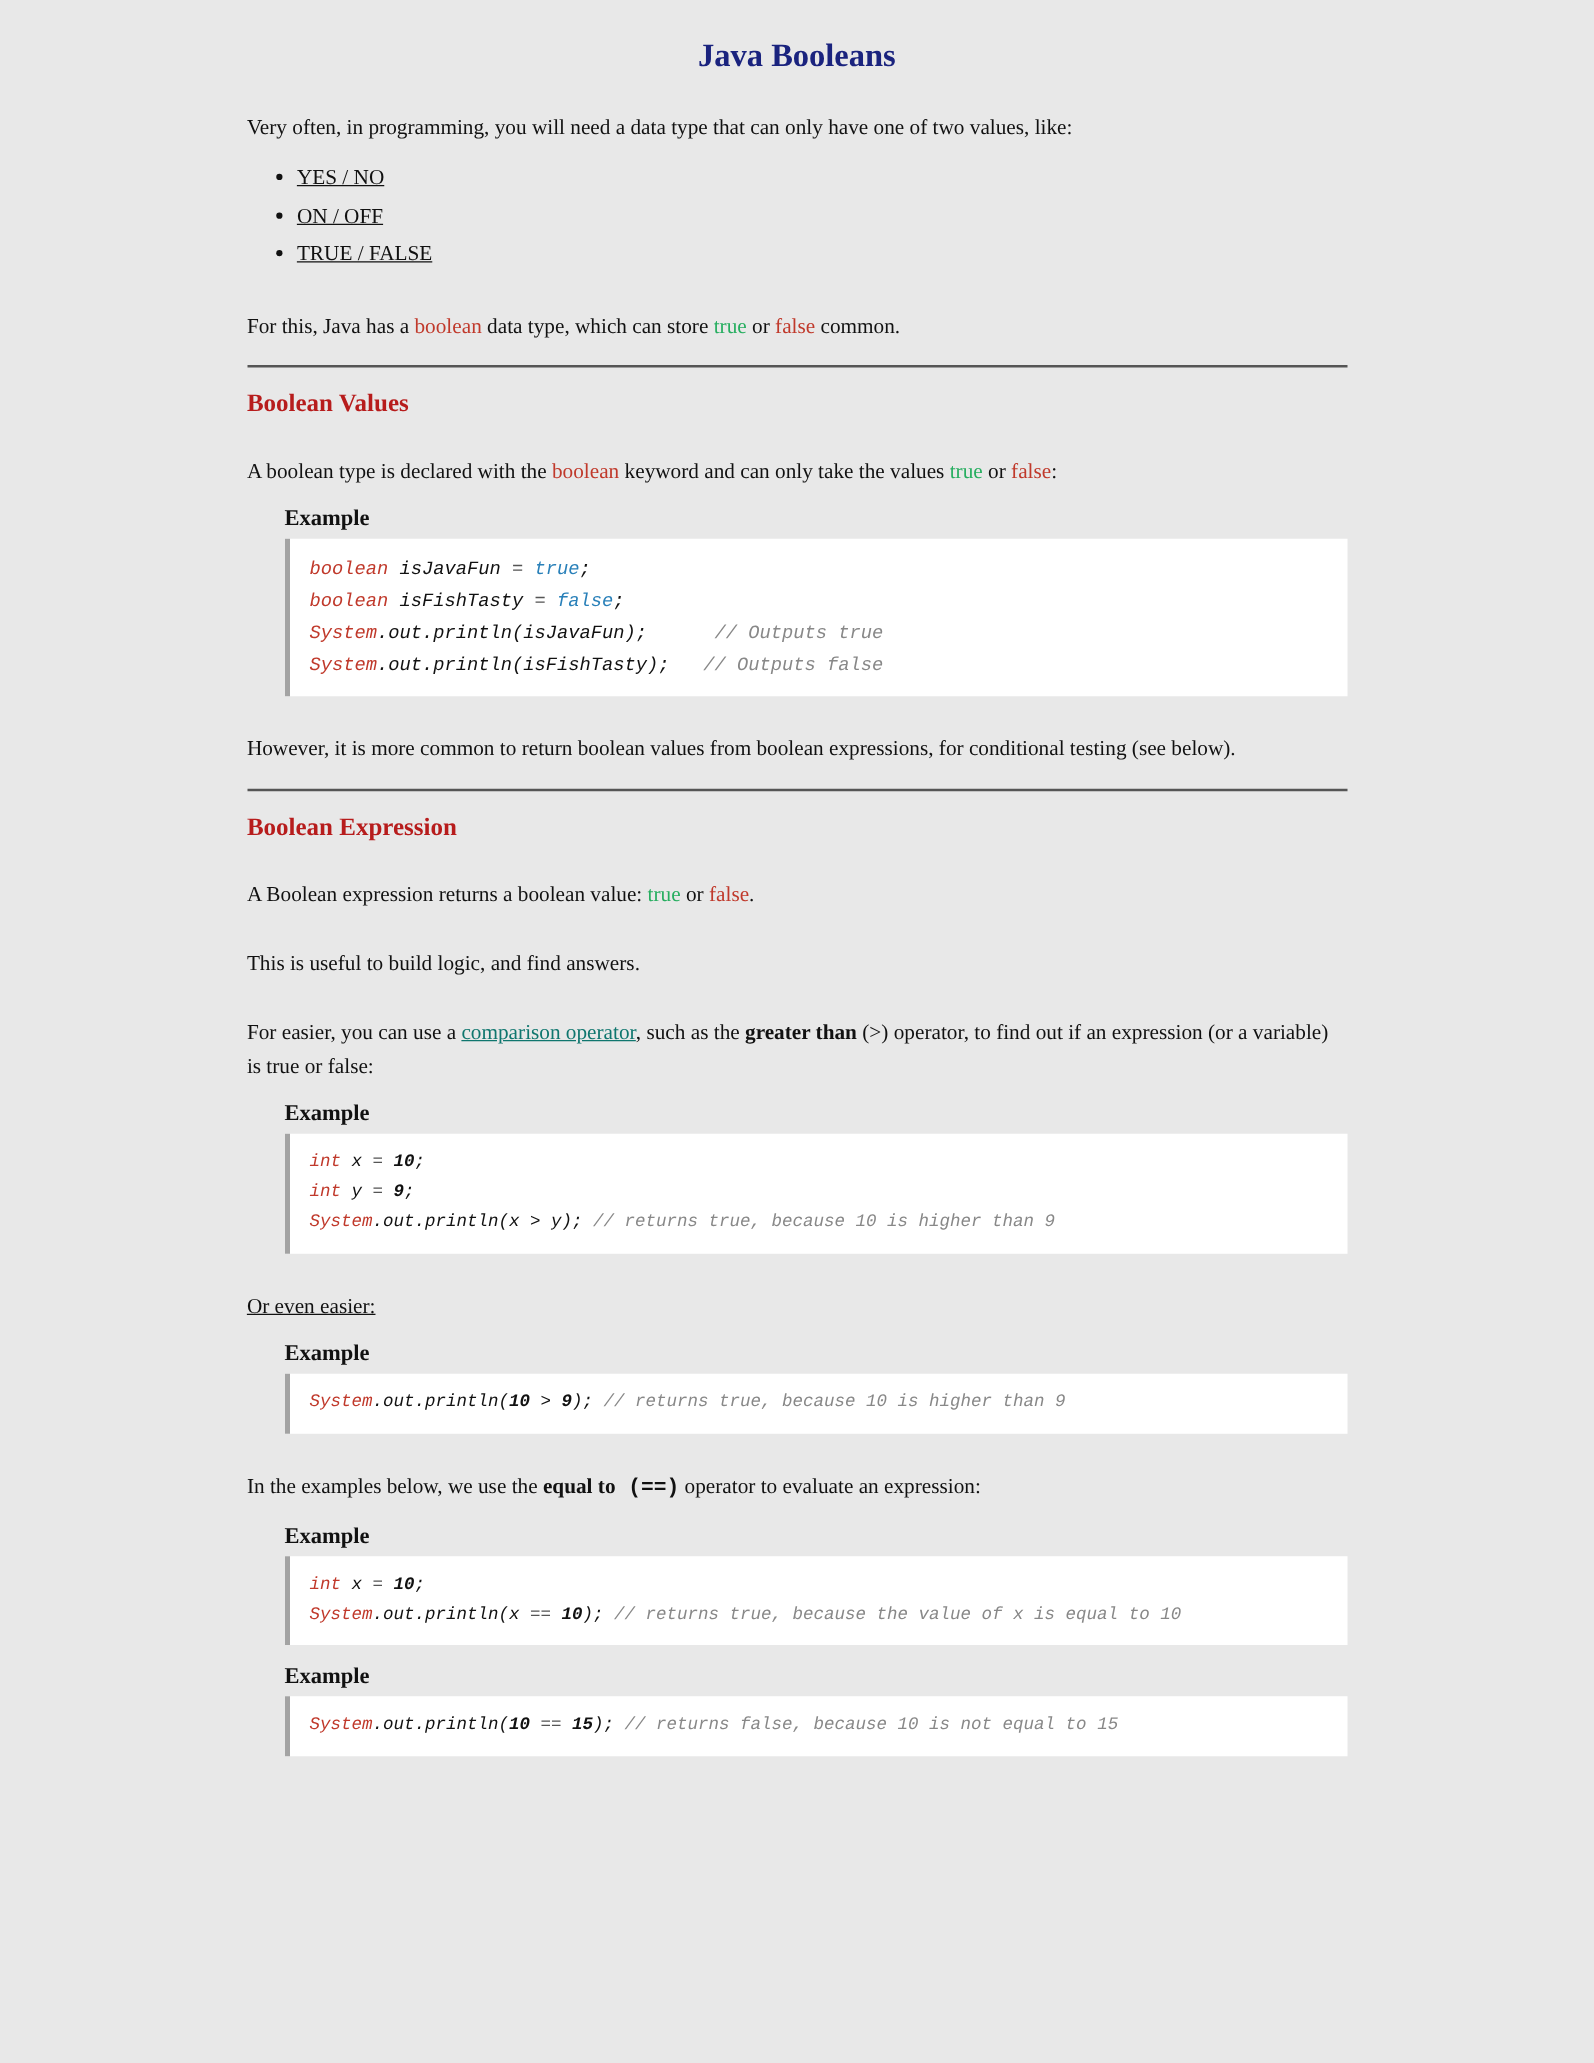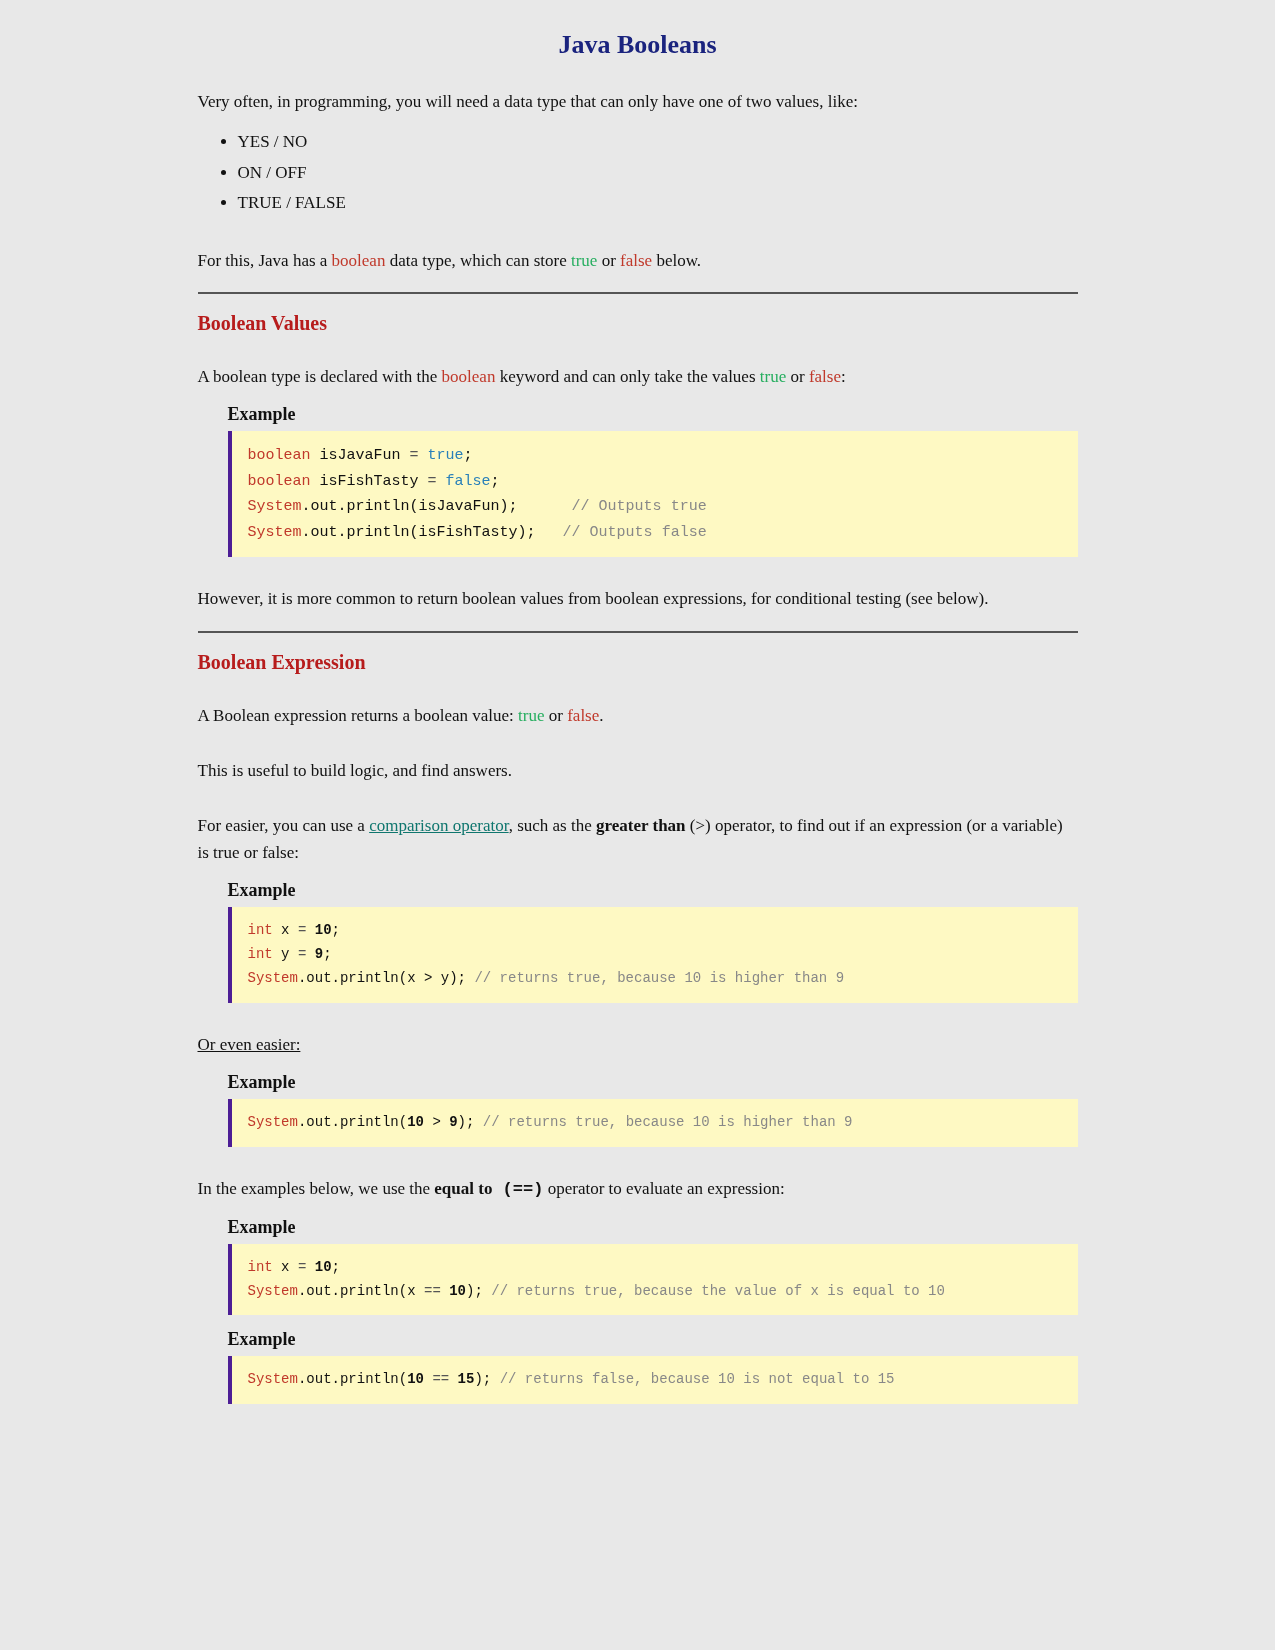--- a/index.html
+++ b/index.html
@@ -26,20 +26,21 @@
       margin: 18px 0 8px 0;
     }
     p {
       margin-bottom: 12px;
       line-height: 1.6;
       margin-top: 28px;
     }
     ul {
       margin: 8px 0 12px 40px;
       line-height: 1.8;
+      text-decoration: underline;
     }
     ul li {
       list-style-type: disc;
     }
     hr {
       border: none;
       border-top: 2px solid #555;
       margin: 18px 0;
     }
     .kw-boolean { color: #c0392b; }
@@ -48,27 +49,28 @@
     .link-style {
       color: #0f766e;
       text-decoration: underline;
     }
     .example-label {
       font-weight: bold;
       font-size: 18px;
       margin: 14px 0 6px 30px;
     }
     .code-block {
-      border-left: 4px solid #4c1d95;
-      background: #fef9c3;
+      border-left: 4px solid #a3a3a3;
+      background: #ffffff;
       margin: 0 0 14px 30px;
       padding: 12px 16px;
       font-family: 'Courier New', Courier, monospace;
       font-size: 15px;
       line-height: 1.7;
+      font-style: italic;
     }
     .code-block .c-keyword { color: #c0392b; }
     .code-block .c-true { color: #2980b9; }
     .code-block .c-false { color: #2980b9; }
     .code-block .c-system { color: #c0392b; }
     .code-block .c-method { color: #111; }
     .code-block .c-comment { color: #888; text-align: right; }
     .code-block .c-number { color: #111; font-weight: bold; text-align: right; }
     .code-block .c-eq { color: #555; }
     .or-easier {
@@ -89,21 +91,21 @@
 
 <p>Very often, in programming, you will need a data type that can only have one of two values, like:</p>
 
 <ul>
   <li>YES / NO</li>
   <li>ON / OFF</li>
   <li>TRUE / FALSE</li>
 </ul>
 
 <p>
-  <span>For this, Java has a </span><span class="kw-boolean">boolean</span><span> data type, which can store </span><span class="kw-true">true</span><span> or </span><span class="kw-false">false</span><span> below.</span>
+  <span>For this, Java has a </span><span class="kw-boolean">boolean</span><span> data type, which can store </span><span class="kw-true">true</span><span> or </span><span class="kw-false">false</span><span> common.</span>
 </p>
 
 <hr>
 
 <h2 class="section-title">Boolean Values</h2>
 
 <p>
   <span>A boolean type is declared with the </span><span class="kw-boolean">boolean</span><span> keyword and can only take the values </span><span class="kw-true">true</span><span> or </span><span class="kw-false">false</span><span>:</span>
 </p>
 

